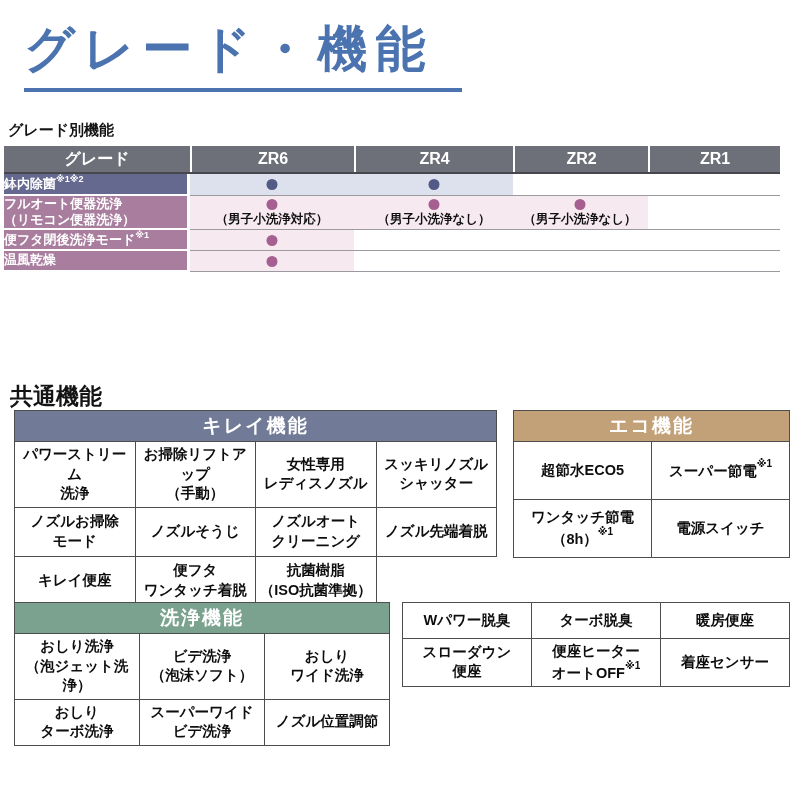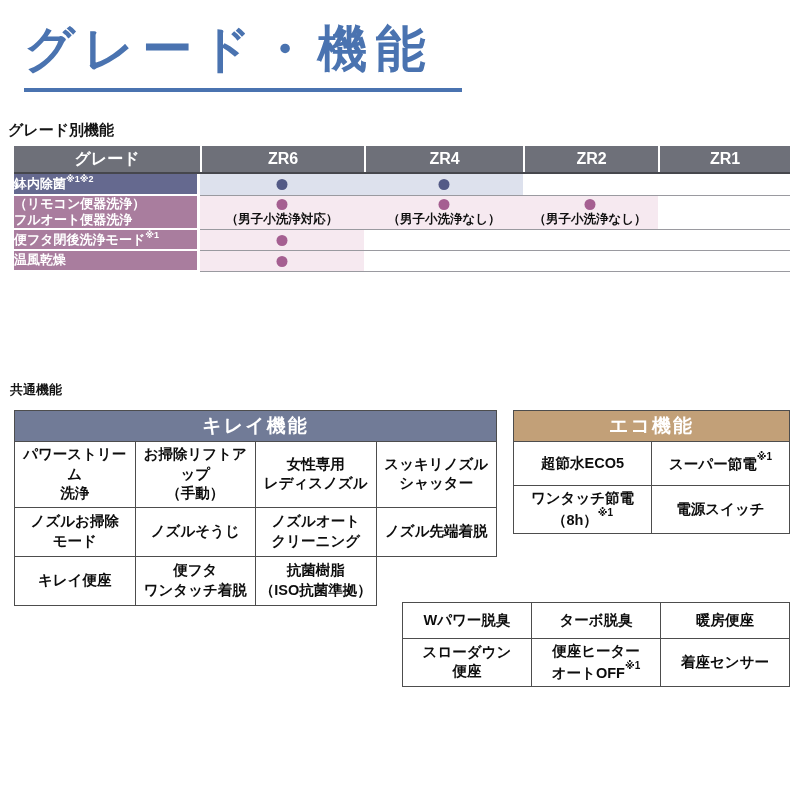--- a/index.html
+++ b/index.html
@@ -7,24 +7,24 @@
         font-family:"Liberation Sans","DejaVu Sans",sans-serif;color:#111;}
 
   
   .title{position:absolute;left:24px;top:16px;font-size:50px;font-weight:bold;
          color:#4a73b0;letter-spacing:8px;white-space:nowrap;}
   .title-rule{position:absolute;left:24px;top:88px;width:438px;height:4px;background:#4a73b0;}
 
   
   .sec-head{position:absolute;font-weight:bold;color:#141414;}
   .sec-head.grade{left:8px;top:121px;font-size:15px;}
-  .sec-head.common{left:10px;top:381px;font-size:13px;}
-
-  
-  .gtable{position:absolute;left:14px;top:146px;width:776px;}
+  .sec-head.common{left:10px;top:381px;font-size:23px;}
+
+  
+  .gtable{position:absolute;left:4px;top:146px;width:776px;}
   .g-head{display:flex;height:28px;background:#6e7079;border-bottom:2px solid#46474d;box-sizing:border-box;}
   .g-hcell{color:#fff;font-weight:bold;font-size:16px;text-align:center;line-height:26px;
            box-sizing:border-box;}
   .g-hcell + .g-hcell{border-left:2px solid #fff;}
   .w-label{width:186px;} .w-zr6{width:164px;} .w-zr4{width:159px;} .w-zr2{width:135px;} .w-zr1{flex:1;}
 
   .g-row{display:flex;position:relative;}
   .g-label{width:186px;box-sizing:border-box;border-right:3px solid #fff;border-bottom:2px solid #fff;
            color:#fff;font-weight:bold;font-size:13px;padding-left:0;
            display:flex;flex-direction:column;justify-content:center;line-height:1.25;}
@@ -53,21 +53,21 @@
   .ctable td.blank{border:none;background:#fff;}
   .ctable sup{font-size:10px;position:relative;top:-3px;}
   th.hd-kirei{background:#717b97;}
   th.hd-eco{background:#c2a078;}
   th.hd-wash{background:#7aa28e;}
   th.hd-comfort{background:#af8aa0;}
   #kirei{left:14px;top:410px;width:483px;}
   #eco{left:513px;top:410px;width:277px;border-radius:15px;}
   #wash{left:14px;top:602px;width:376px;}
   #comfort{left:402px;top:602px;width:388px;}
-  .rh49{height:49px;} .rh50{height:44px;} .rh48{height:36px;}
+  .rh49{height:49px;} .rh50{height:58px;} .rh48{height:36px;}
 </style>
 </head>
 <body>
 
 <div class="page">
 
   <div class="title">グレード・機能</div>
   <div class="title-rule"></div>
 
   <div class="sec-head grade">グレード別機能</div>
@@ -88,22 +88,22 @@
       <div class="g-data">
         <div class="g-tint tint-blue"></div>
         <div class="g-dot dot-blue dot-mid" style="left:82px;"></div>
         <div class="g-dot dot-blue dot-mid" style="left:244px;"></div>
       </div>
     </div>
 
 
     <div class="g-row" style="height:34px;">
       <div class="g-label mauve">
+        <span class="lab-line">フルオート便器洗浄</span>
         <span class="lab-line">（リモコン便器洗浄）</span>
-        <span class="lab-line">フルオート便器洗浄</span>
       </div>
       <div class="g-data">
         <div class="g-tint tint-pink" style="width:458px;"></div>
         <div class="g-dot dot-pink" style="left:82px;top:3px;"></div>
         <div class="g-dot dot-pink" style="left:244px;top:3px;"></div>
         <div class="g-dot dot-pink" style="left:390px;top:3px;"></div>
         <div class="g-cap" style="left:82px;">（男子小洗浄対応）</div>
         <div class="g-cap" style="left:244px;">（男子小洗浄なし）</div>
         <div class="g-cap" style="left:390px;">（男子小洗浄なし）</div>
       </div>
@@ -185,20 +185,47 @@
       <td>超節水ECO5</td>
       <td><span>スーパー節電</span><sup>※1</sup></td>
     </tr>
     <tr class="rh50">
       <td><span>ワンタッチ節電</span><br><span>（8h）</span><sup>※1</sup></td>
       <td>電源スイッチ</td>
     </tr>
   </tbody>
     </table>
 
+  <table class="ctable" id="wash">
+    <colgroup>
+        <col style="width:33.3%">
+        <col style="width:33.4%">
+        <col style="width:33.3%">
+      </colgroup>
+    <tbody>
+        <tr>
+          <th class="hd-wash" colspan="3">洗浄機能</th>
+        </tr>
+    <tr class="rh48">
+      <td>おしり洗浄
+（泡ジェット洗浄）</td>
+      <td>ビデ洗浄
+（泡沫ソフト）</td>
+      <td>おしり
+ワイド洗浄</td>
+    </tr>
+    <tr class="rh48">
+      <td>おしり
+ターボ洗浄</td>
+      <td>スーパーワイド
+ビデ洗浄</td>
+      <td>ノズル位置調節</td>
+    </tr>
+  </tbody>
+    </table>
 
   <table class="ctable" id="comfort">
     <colgroup>
         <col style="width:33.3%">
         <col style="width:33.4%">
         <col style="width:33.3%">
       </colgroup>
     <tbody>
     <tr class="rh48">
       <td>Wパワー脱臭</td>

